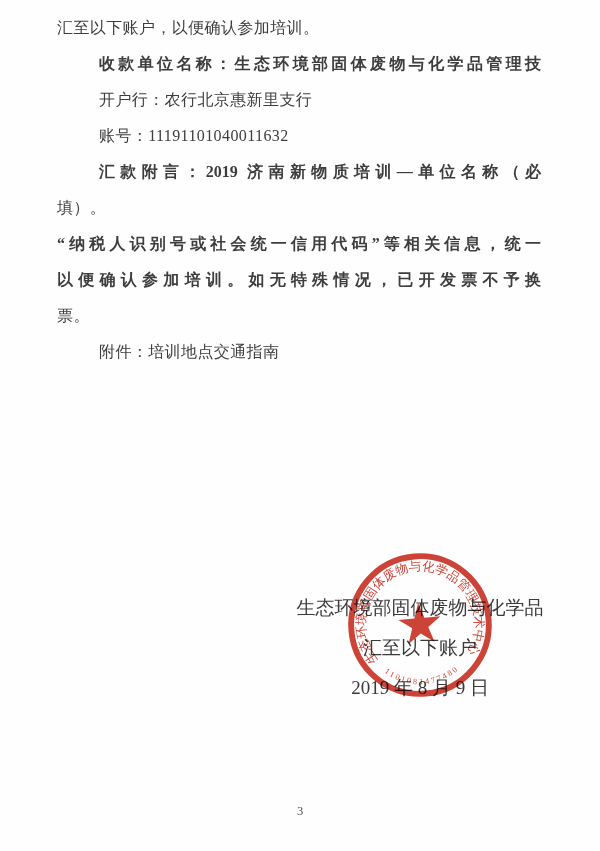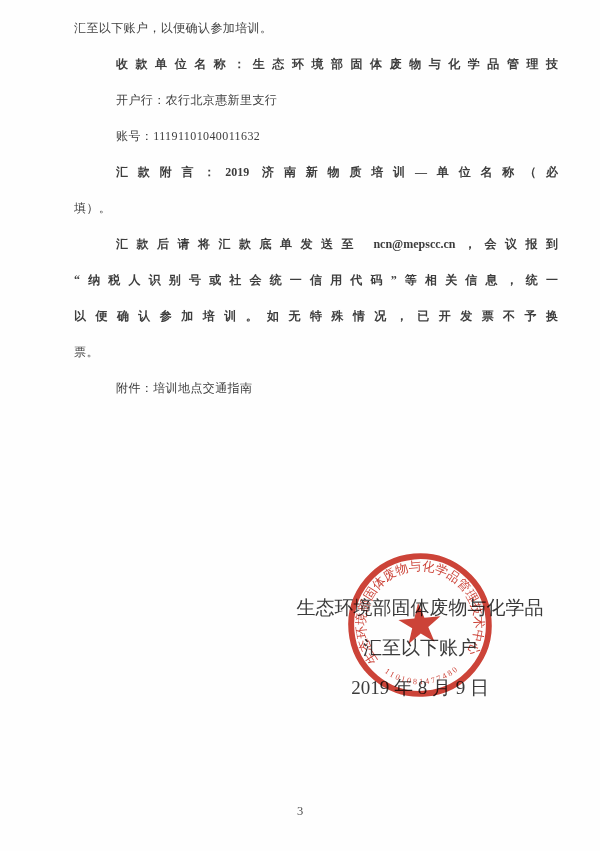--- a/index.html
+++ b/index.html
@@ -11,24 +11,24 @@
     position: relative;
     width: 600px;
     height: 851px;
     background: #fefefe;
     font-family: "Liberation Serif", "DejaVu Serif", serif;
     color: #3d3d3d;
     overflow: hidden;
   }
   .body-text {
     position: absolute;
-    left: 74px;
+    left: 57px;
     top: 10px;
     width: 484px;
-    font-size: 12px;
+    font-size: 16px;
     line-height: 36px;
     letter-spacing: 0.4px;
   }
   .line { height: 36px; white-space: nowrap; }
   .line.indent { text-indent: 42px; }
   .line.just {
     white-space: normal;
     text-align: justify;
     text-align-last: justify;
     letter-spacing: normal;
@@ -73,21 +73,20 @@
 
 <div class="page">
 
   <div class="body-text">
     <div class="line">汇至以下账户，以便确认参加培训。</div>
     <div class="line indent just">收款单位名称：生态环境部固体废物与化学品管理技</div>
     <div class="line indent">开户行：农行北京惠新里支行</div>
     <div class="line indent">账号：11191101040011632</div>
     <div class="line indent just">汇款附言：2019 济南新物质培训—单位名称（必</div>
     <div class="line">填）。</div>
-    <div class="line indent just">汇款后请将汇款底单发送至 ncn@mepscc.cn，会议报到</div>
     <div class="line just">“纳税人识别号或社会统一信用代码”等相关信息，统一</div>
     <div class="line just">以便确认参加培训。如无特殊情况，已开发票不予换</div>
     <div class="line">票。</div>
     <div class="line indent attachment-line">附件：培训地点交通指南</div>
   </div>
 
   <div class="signature">
     <div>生态环境部固体废物与化学品</div>
     <div>汇至以下账户</div>
     <div>2019 年 8 月 9 日</div>

